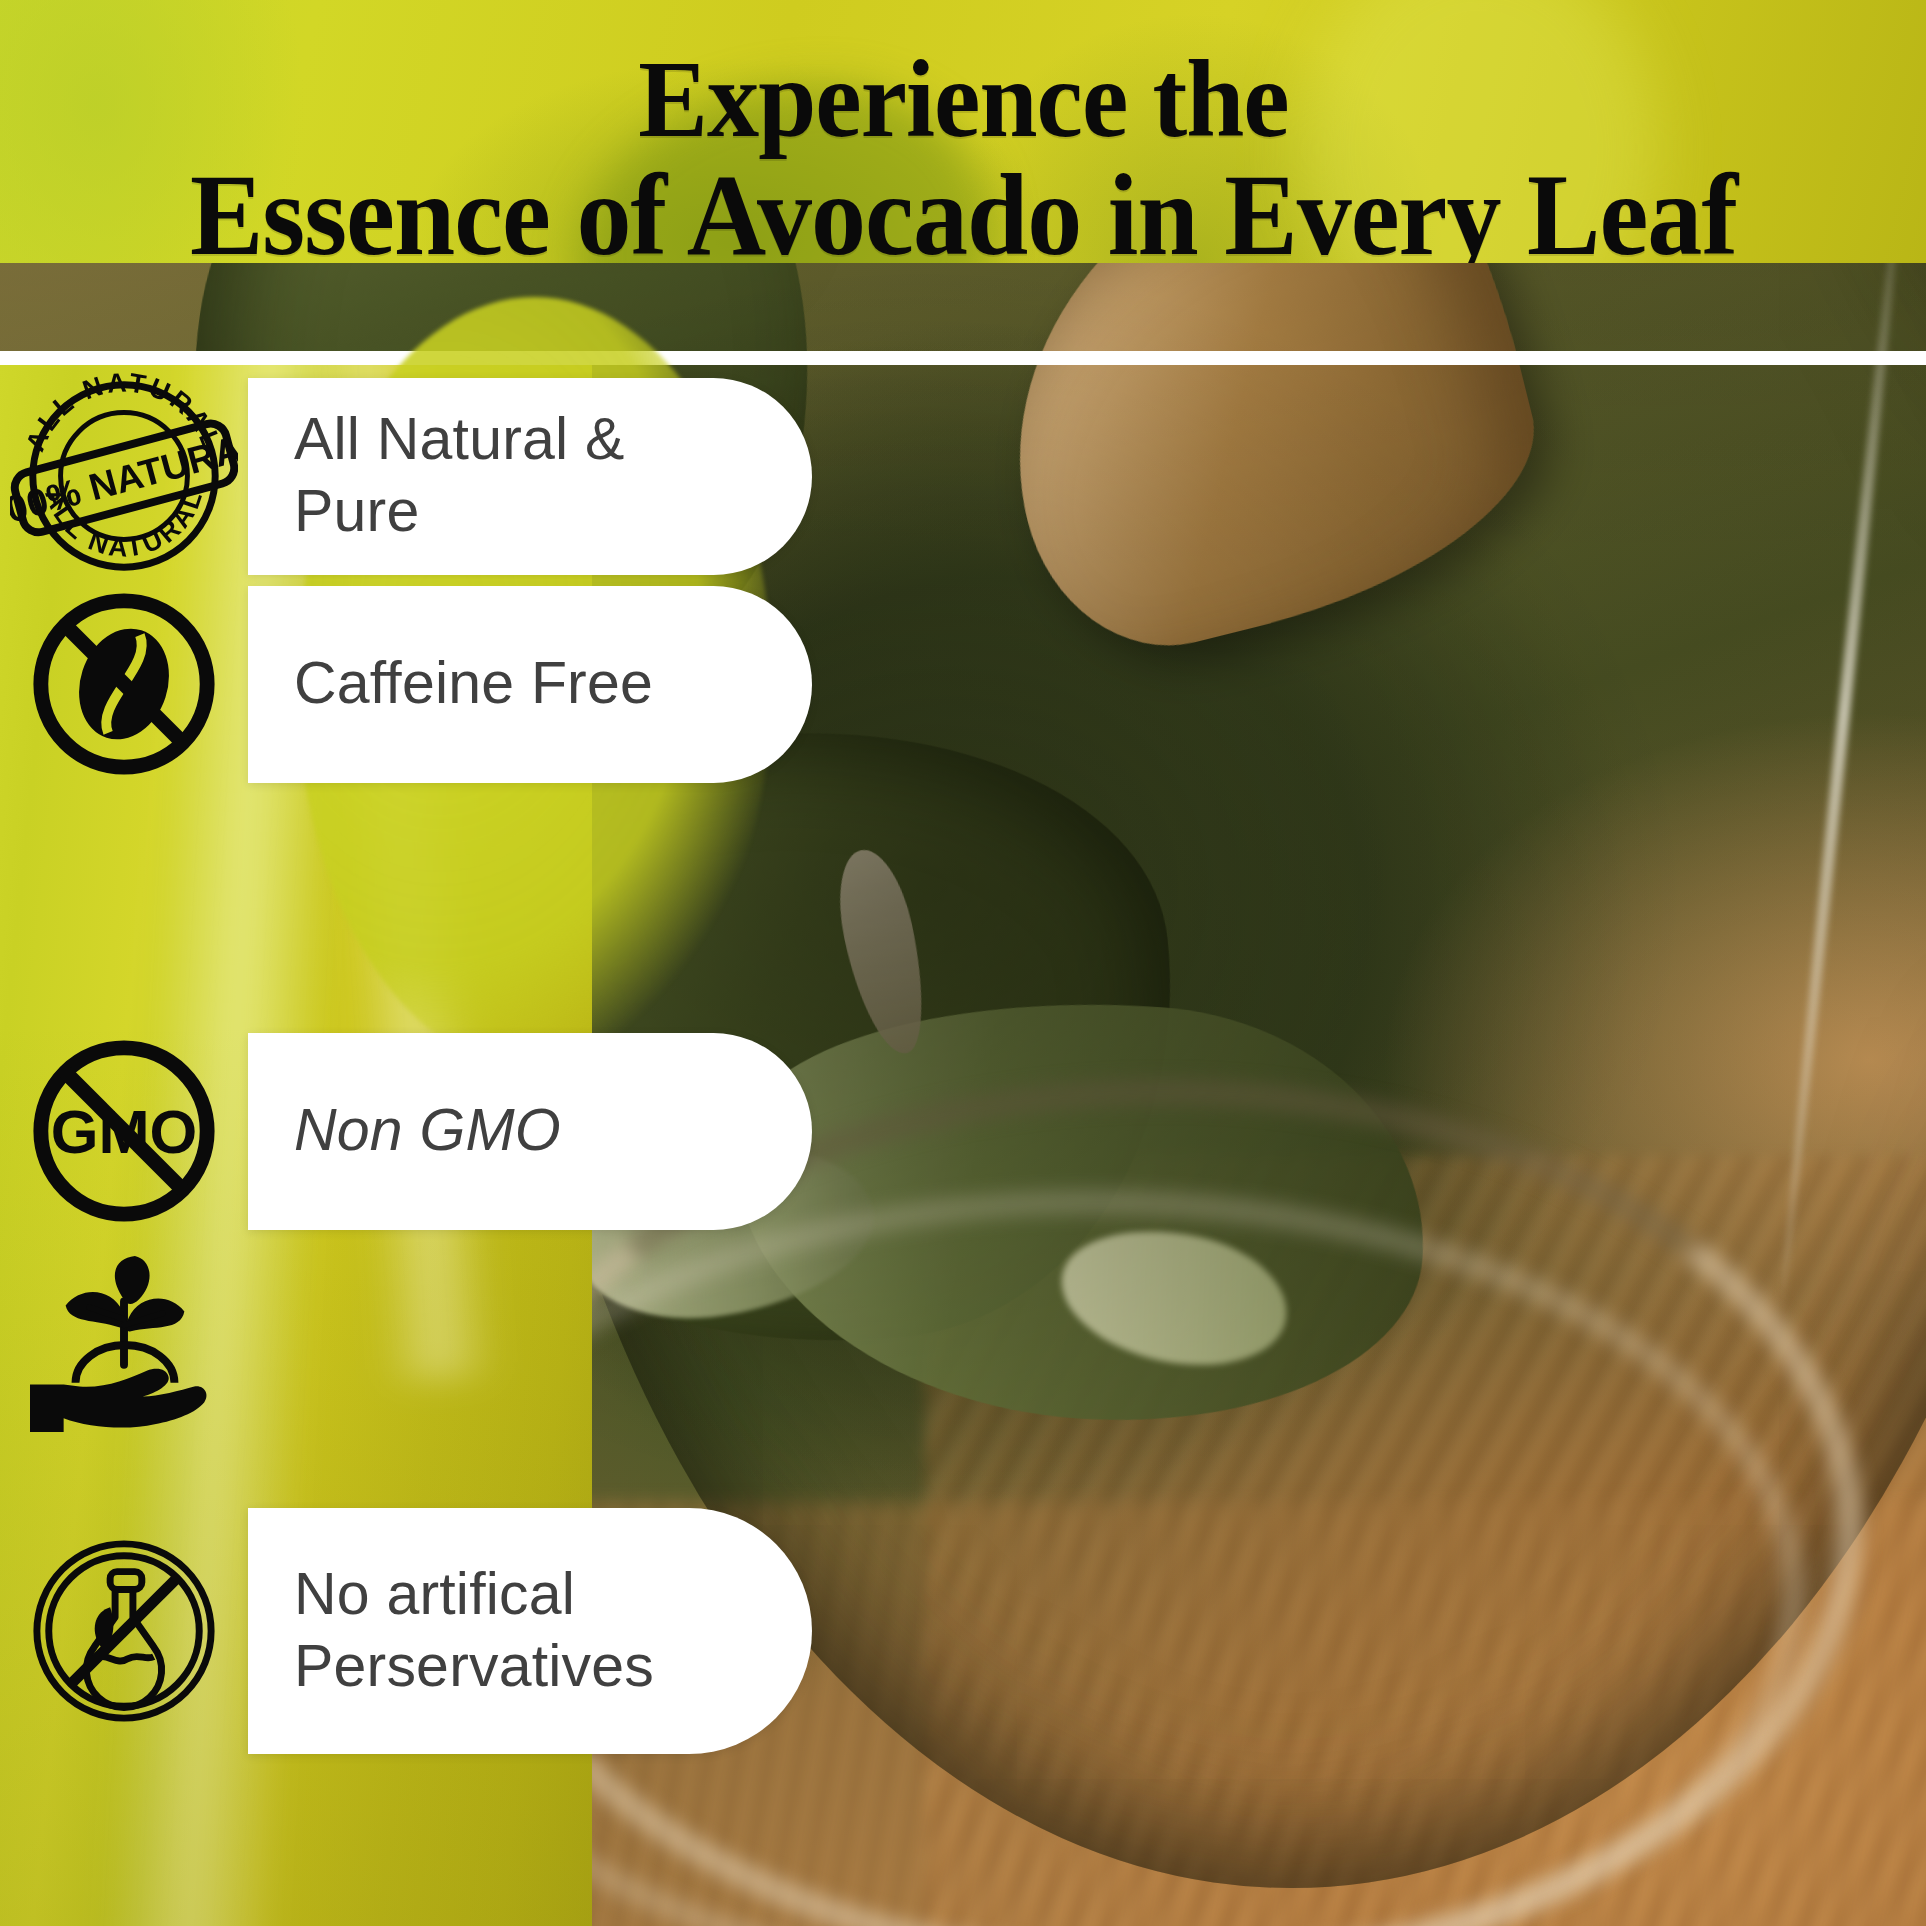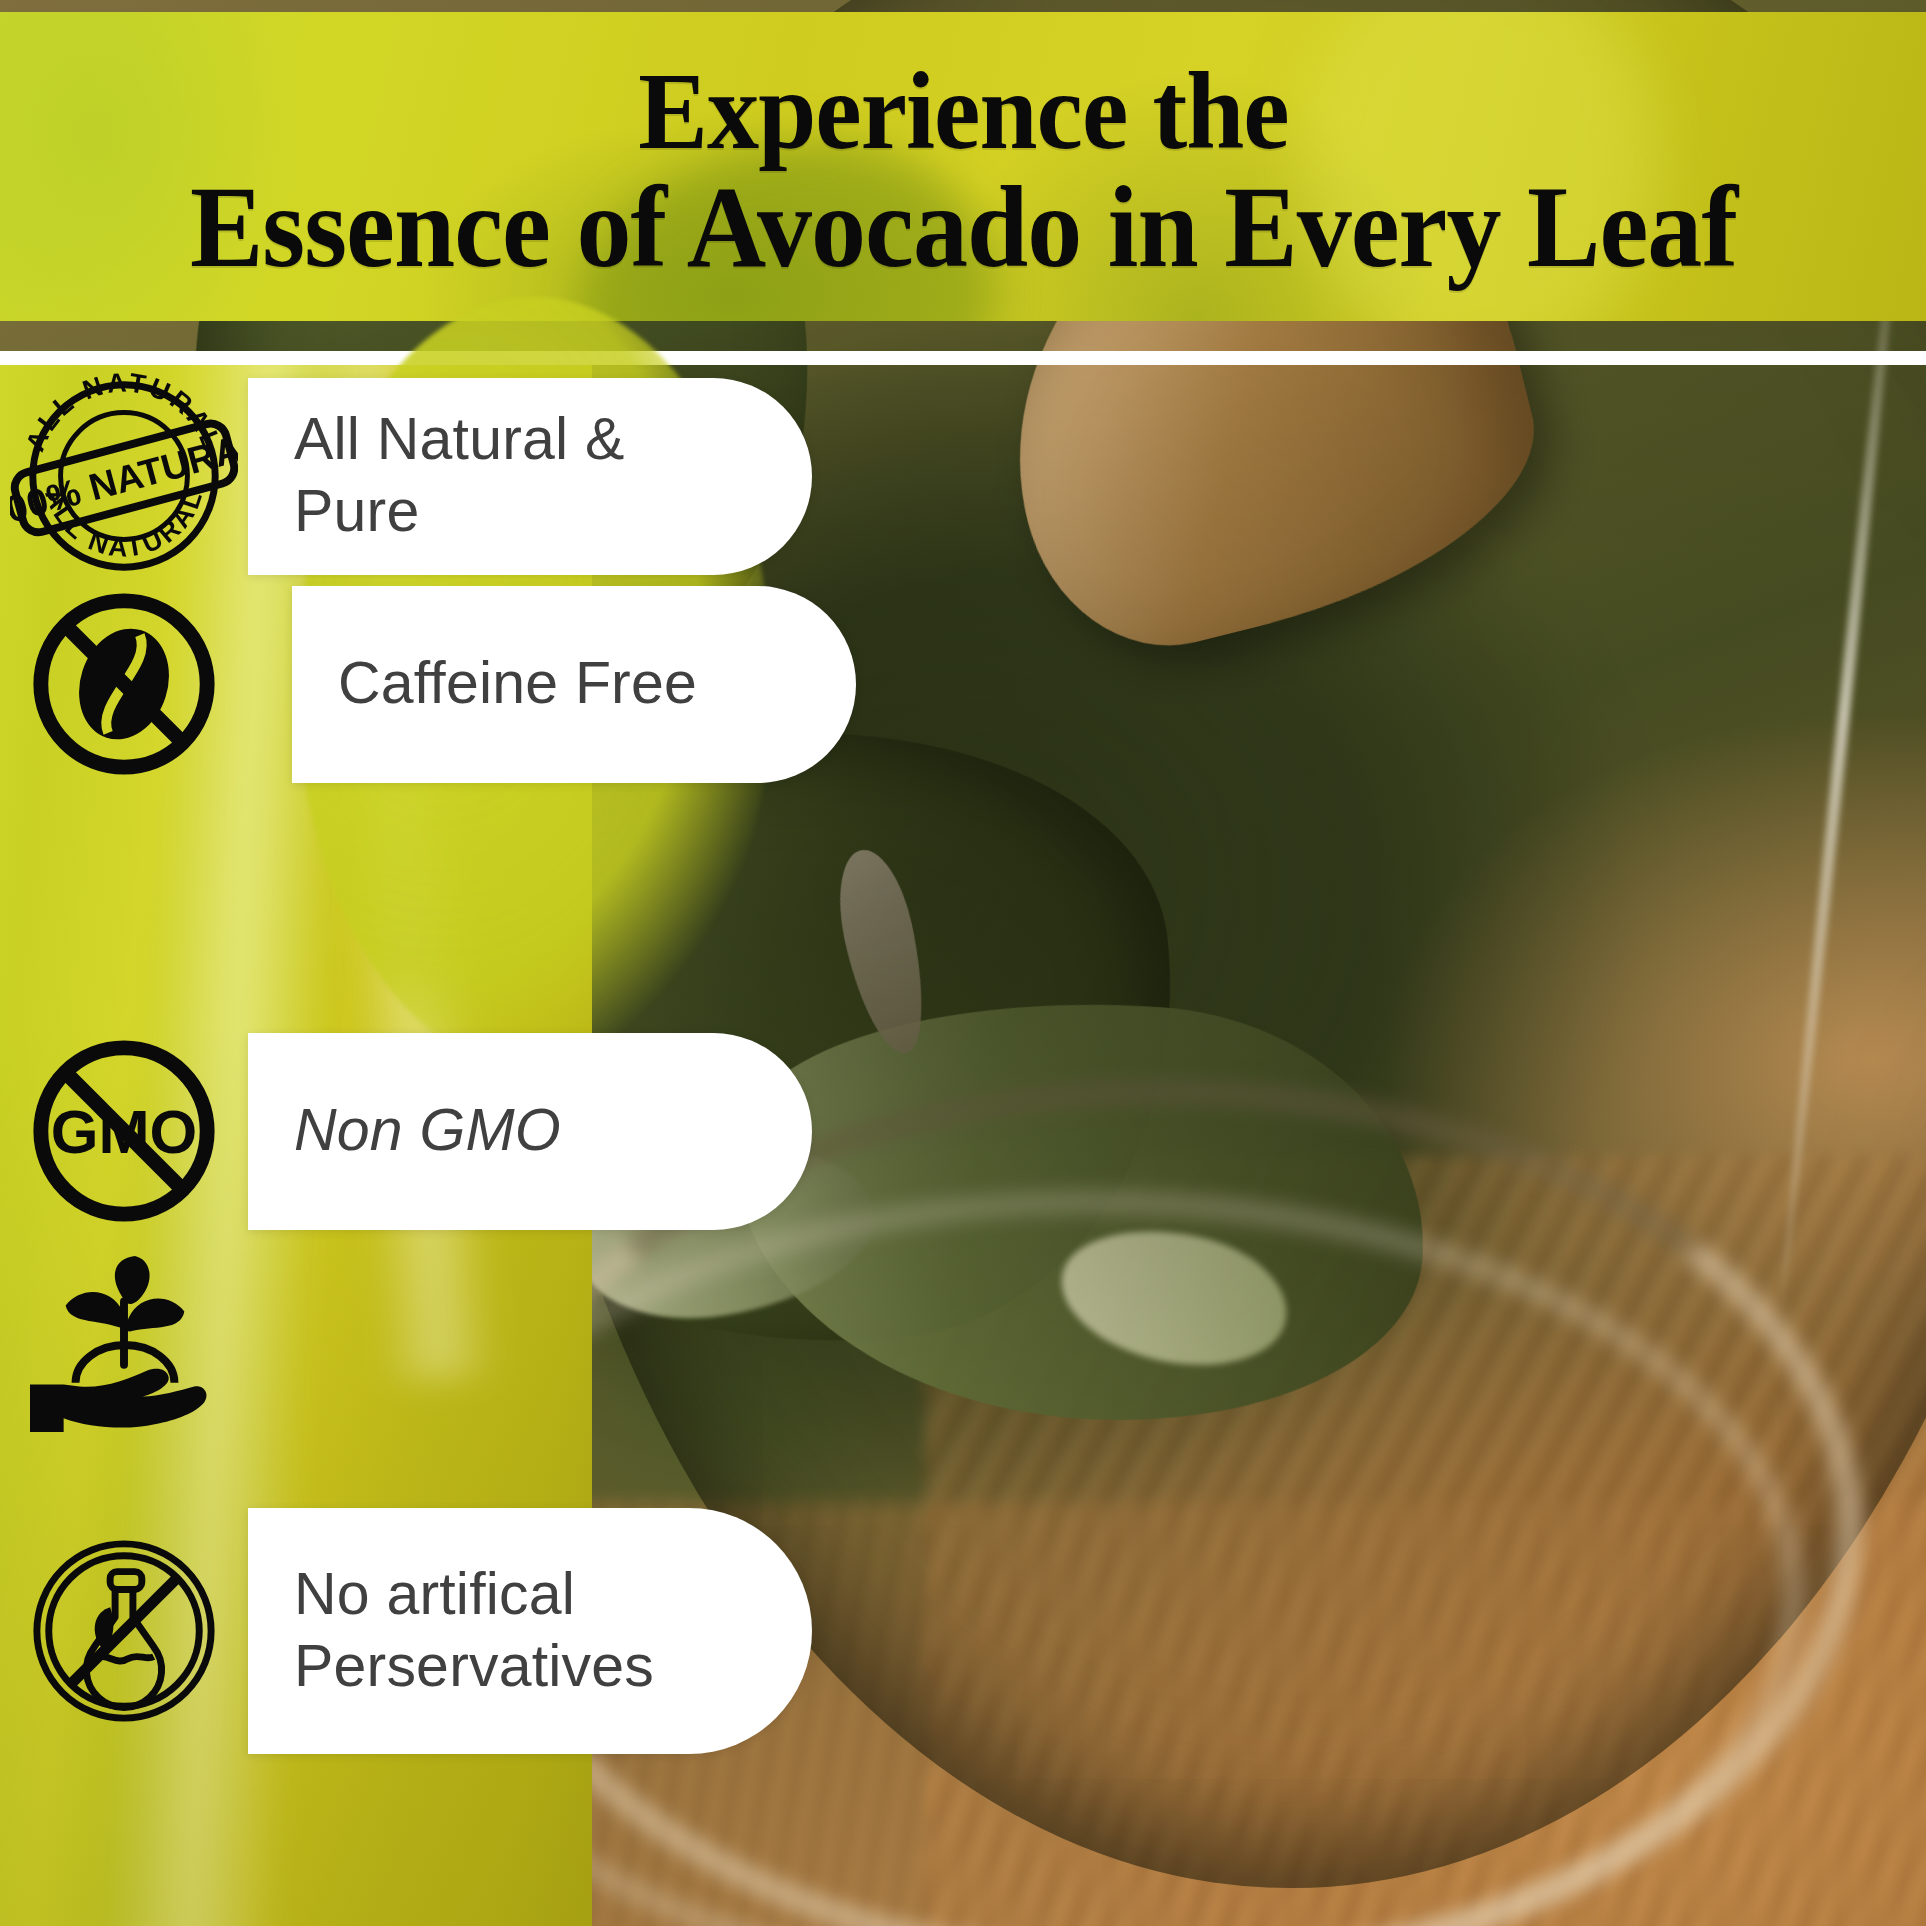--- a/index.html
+++ b/index.html
@@ -136,21 +136,21 @@
 
   .photo-shade{
     position:absolute;inset:0;
     background:
       radial-gradient(ellipse 1089px 891px at 48% 46%, rgba(0,0,0,.30) 0%, rgba(0,0,0,0) 70%),
       linear-gradient(180deg, rgba(0,0,0,.10), rgba(0,0,0,0) 30%);
   }
 
   
   .header{
-    position:absolute;left:0;top:12px;width:100%;height:309px;
+    position:absolute;left:0;top:0;width:100%;height:263px;
     background:
       radial-gradient(ellipse 515px 297px at 38% 92%, rgba(128,150,22,.55) 0%, rgba(128,150,22,0) 62%),
       radial-gradient(ellipse 416px 416px at 62% 100%, rgba(120,142,20,.45) 0%, rgba(120,142,20,0) 60%),
       radial-gradient(ellipse 297px 396px at 5% 40%, rgba(186,206,40,.75) 0%, rgba(186,206,40,0) 70%),
       linear-gradient(103deg,#c8d62a 0%,#d2d726 16%,#cfcc1f 40%,#d6d226 62%,#c9c51c 82%,#b9b616 100%);
     overflow:hidden;
   }
   .header-blur-leaf{
     position:absolute;left:30%;bottom:-119px;width:416px;height:297px;
     background:rgba(120,145,18,.5);
@@ -238,21 +238,21 @@
 
   
   #row-0{top:-3px;}
   #row-1{top:220px;}
   #row-2{top:444px;}
   #row-3{top:667px;}
   #row-4{top:889px;}
   #row-5{top:1143px;justify-content:flex-end;}
 
   #row-0 .pill{width:465px;height:145px;}
-  #row-1 .pill{width:465px;height:145px;margin-left:44px;}
+  #row-1 .pill{width:465px;height:145px;}
   #row-2 .pill{width:465px;height:145px;}
   #row-3 .pill{width:465px;height:145px;font-style:italic;}
   #row-4 .pill{width:465px;height:194px;}
   #row-5 .pill{width:465px;height:194px;}
 
   svg{display:block;}
 </style>
 </head>
 <body>
 

